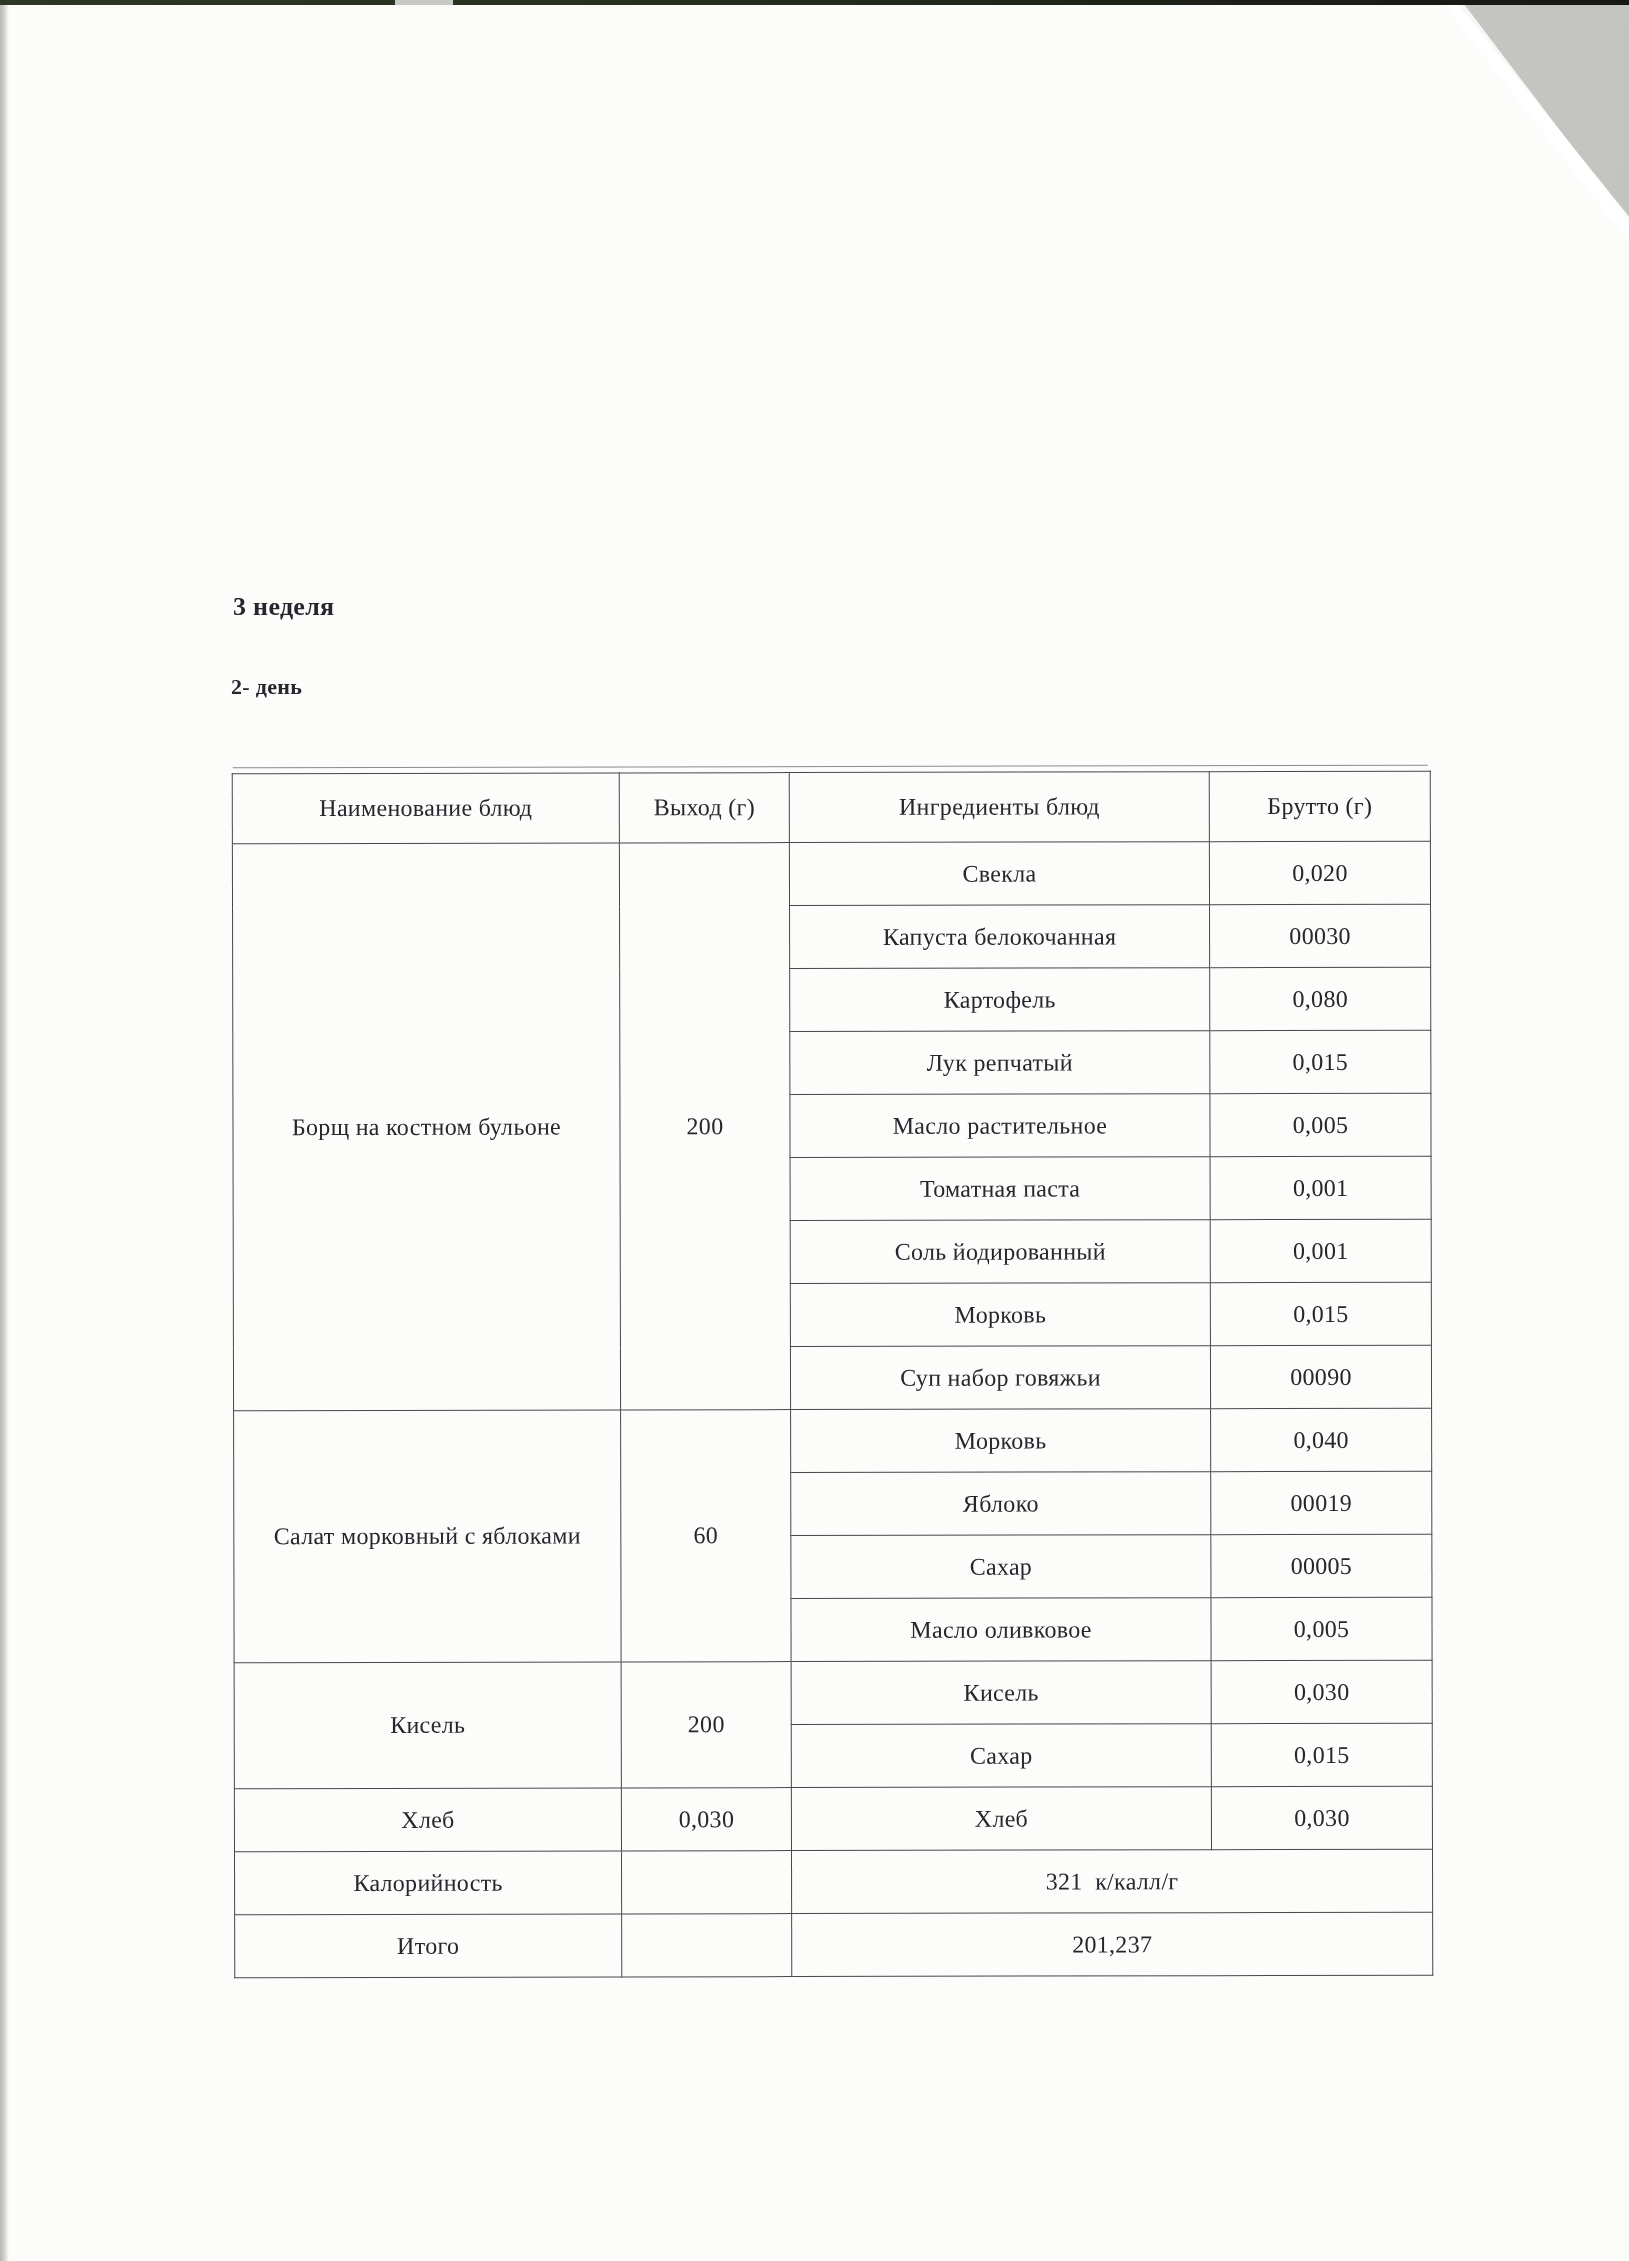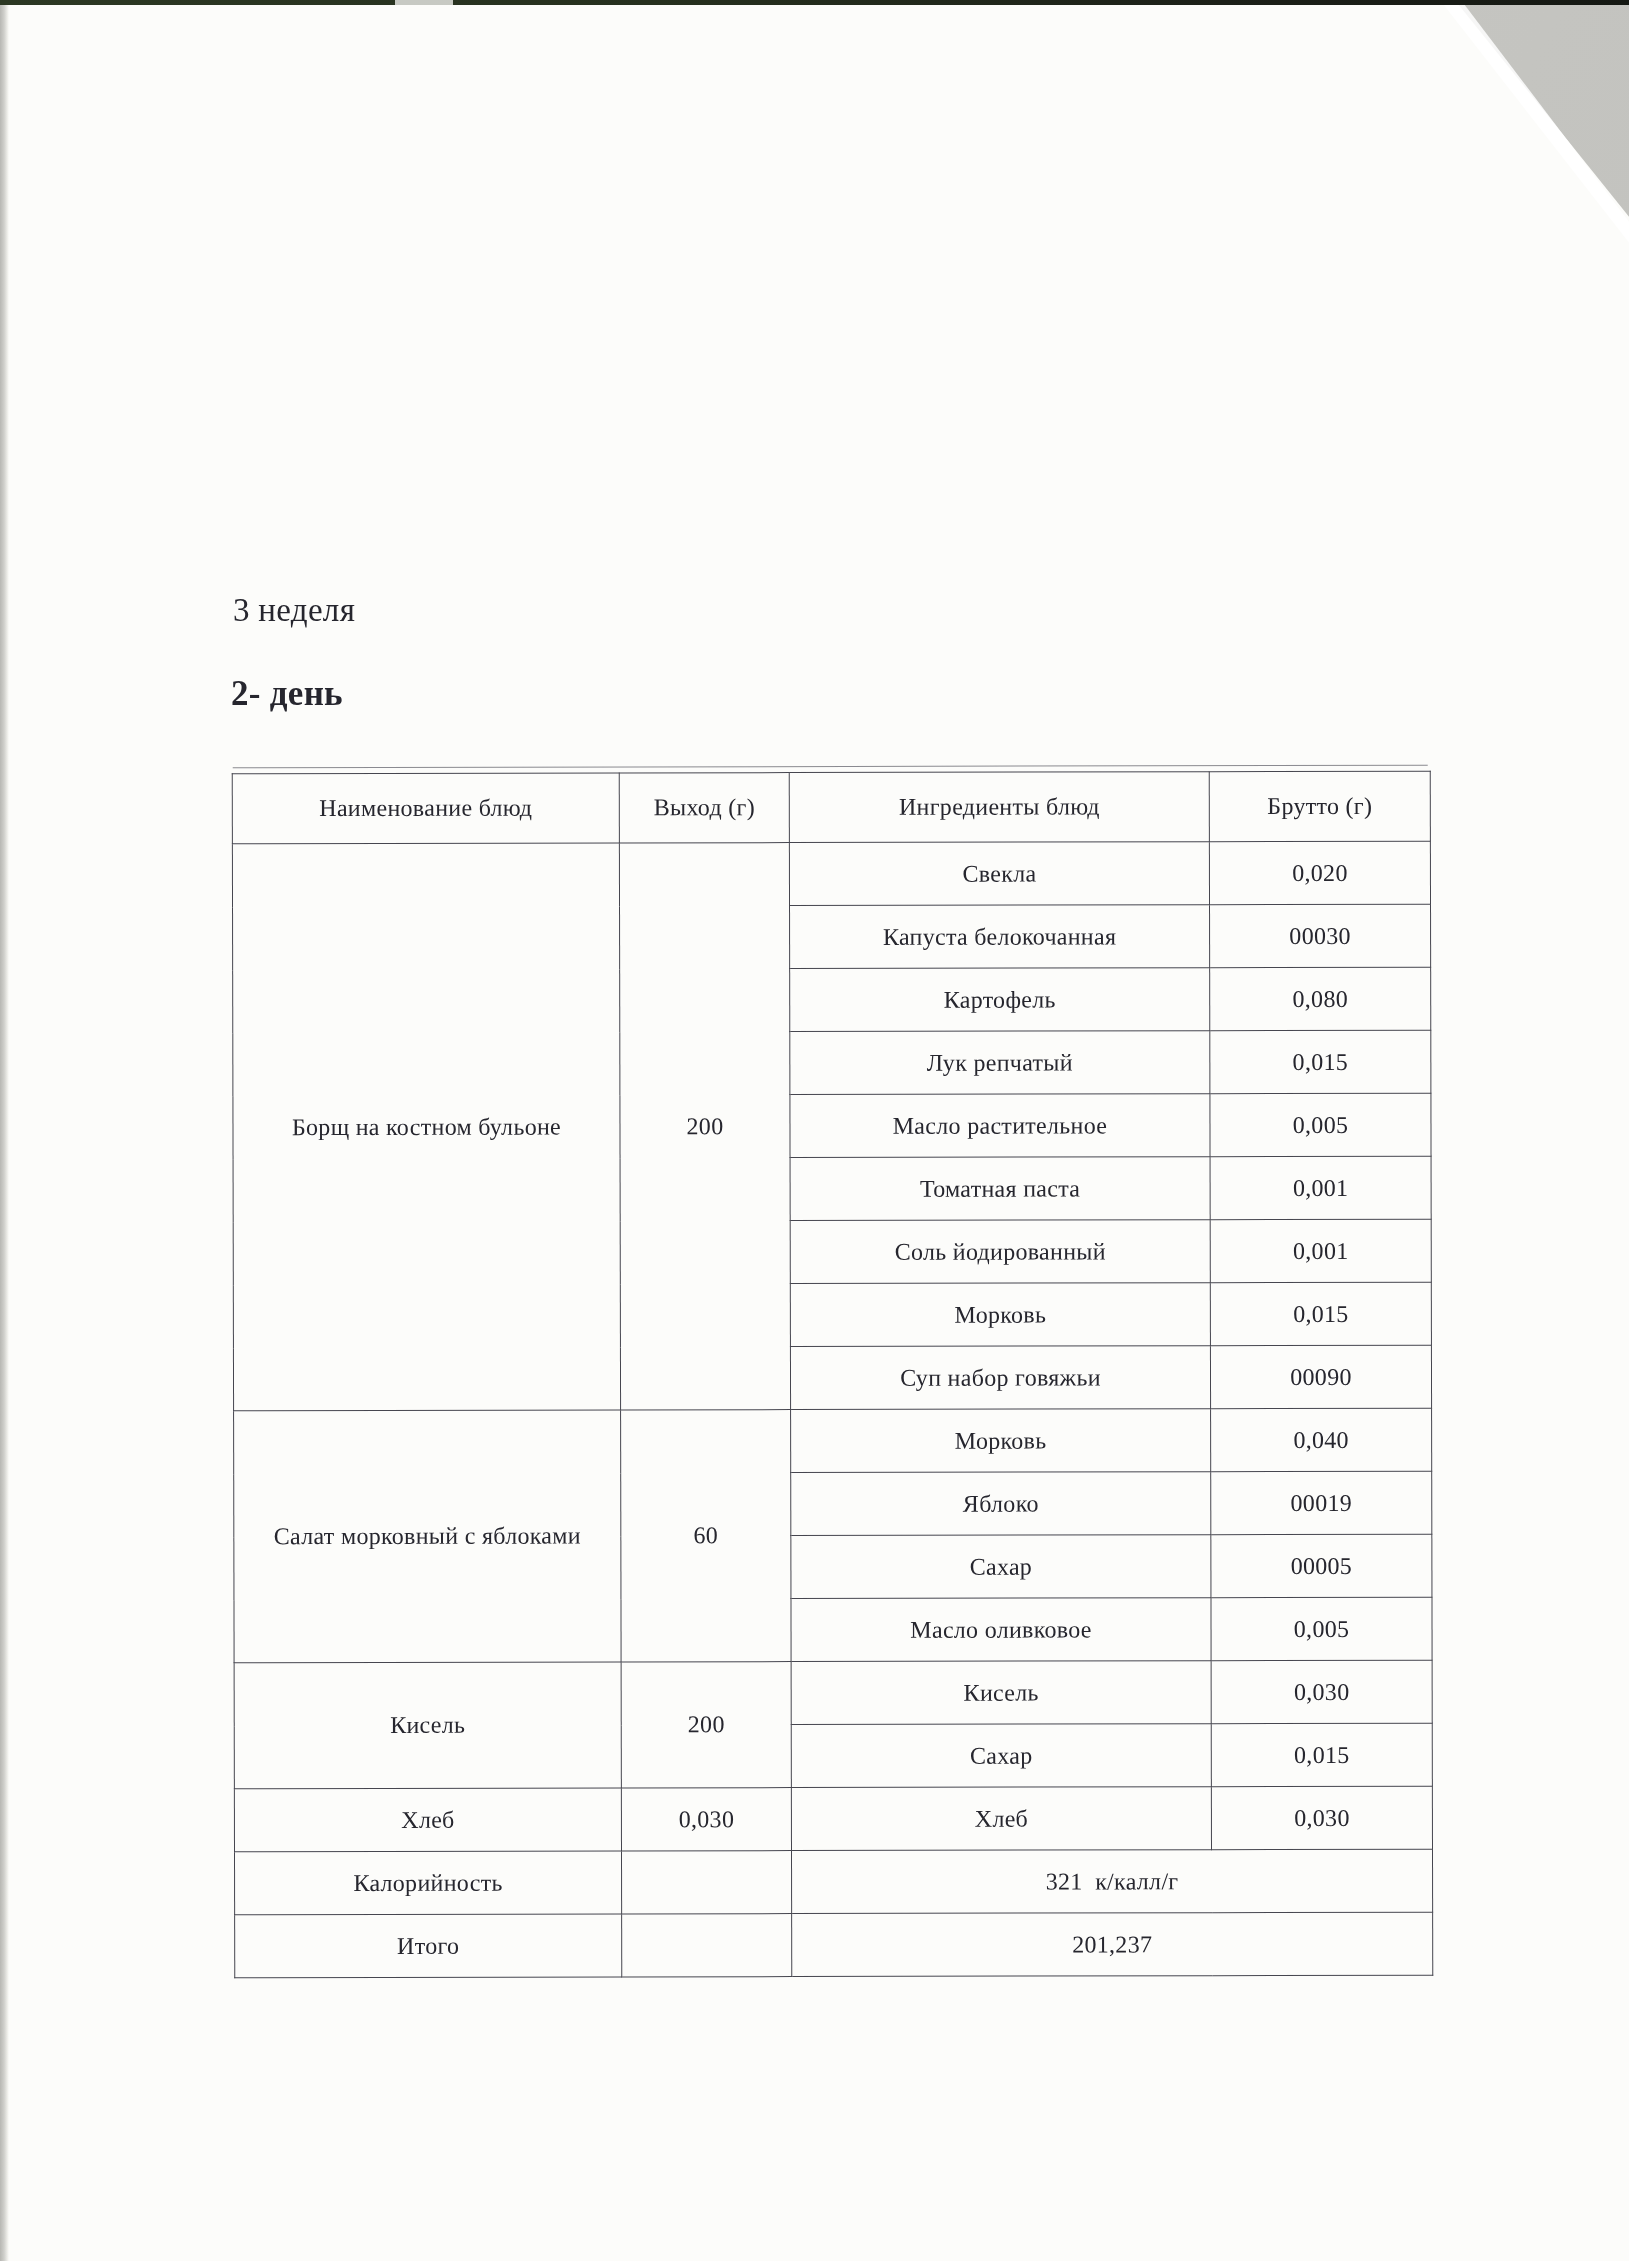--- a/index.html
+++ b/index.html
@@ -34,25 +34,25 @@
   }
   .fold-shadow{
     position:absolute;top:0;left:0;width:1630px;height:271px;
     background:#ffffff;
     clip-path:polygon(1443px 3.9px,1464px 3.9px,1630px 223px,1630px 244px);
     opacity:.85;z-index:3;
   }
 
   .week-label{
     position:absolute;left:233px;top:592px;
-    font-size:33px;font-weight:normal;letter-spacing:0.3px;
+    font-size:26px;font-weight:bold;letter-spacing:0.3px;
   }
   .day-label{
     position:absolute;left:231px;top:674px;
-    font-size:35px;font-weight:bold;letter-spacing:0.3px;
+    font-size:22px;font-weight:bold;letter-spacing:0.3px;
   }
 
   .table-wrap{
     position:absolute;left:233px;top:772px;width:1200px;
     transform:rotate(-0.12deg);
     transform-origin:50% 50%;
   }
   table.menu{
     border-collapse:collapse;
     table-layout:fixed;

